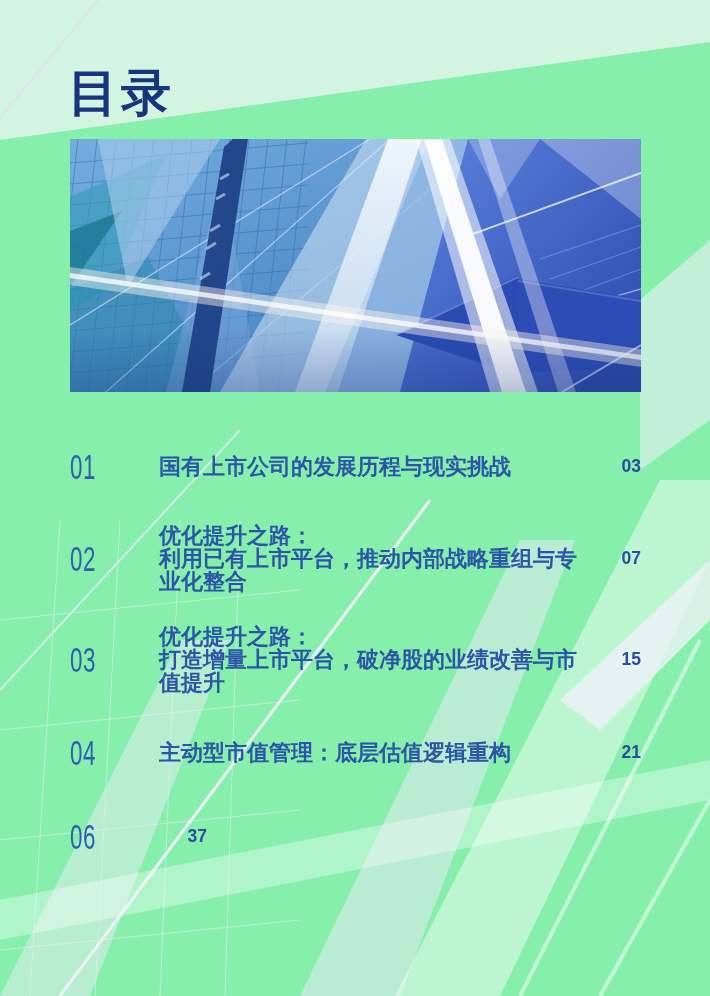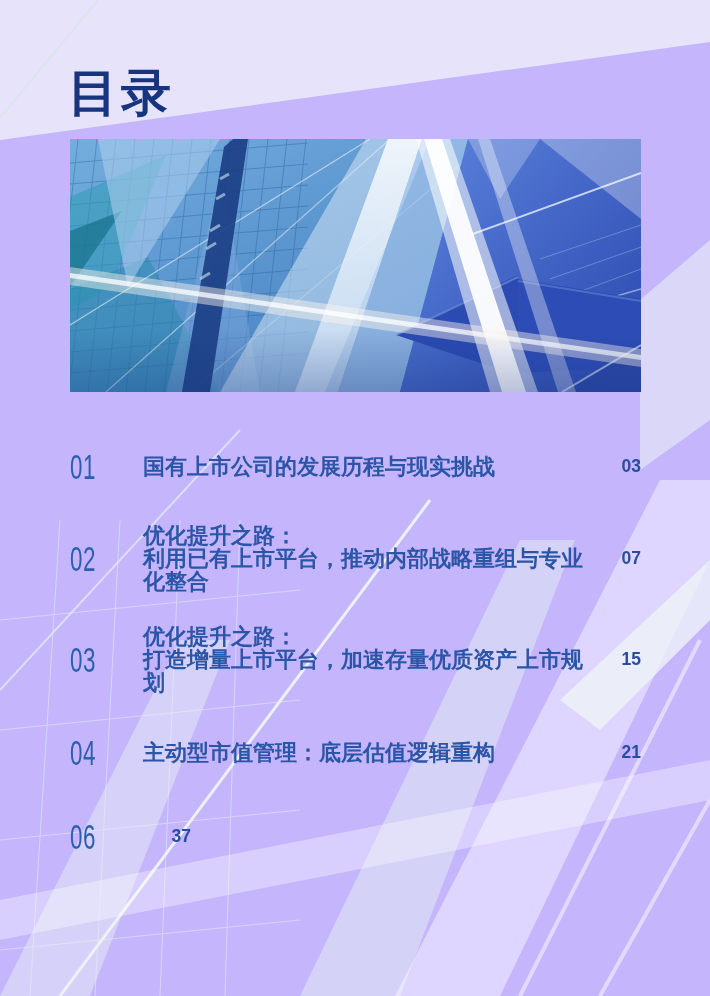--- a/index.html
+++ b/index.html
@@ -4,21 +4,21 @@
 <style>
   html,body{margin:0;padding:0;}
   body{
     font-family:"Liberation Sans","DejaVu Sans",sans-serif;
     background:#d9dde3;
   }
   .page{
     position:relative;
     width:710px;height:996px;
     margin:0 auto;
-    background:#c4b5fd;
+    background:#86efac;
     overflow:hidden;
   }
   .bg-art{
     position:absolute;left:0;top:0;width:710px;height:996px;
     display:block;
   }
   .content{
     position:absolute;left:0;top:0;width:710px;height:996px;
   }
   .page-title{
@@ -41,20 +41,21 @@
   .toc{
     position:absolute;
     left:70px;top:440px;
     width:571px;
   }
   .row{
     display:flex;
     align-items:center;
     min-height:52px;
     margin-bottom:32px;
+    gap:16px;
   }
   .num{
     width:73px;
     flex:0 0 73px;
     color:#2e5fae;
     font-size:35px;
     line-height:35px;
     font-weight:400;
   }
   .num-i{
@@ -236,21 +237,21 @@
           <div>优化提升之路：</div>
           <div>利用已有上市平台，推动内部战略重组与专业化整合</div>
         </div>
         <span class="pg">07</span>
       </div>
 
       <div class="row">
         <span class="num"><span class="num-i">03</span></span>
         <div class="ttl">
           <div>优化提升之路：</div>
-          <div>打造增量上市平台，加速存量优质资产上市规划</div>
+          <div>打造增量上市平台，破净股的业绩改善与市值提升</div>
         </div>
         <span class="pg">15</span>
       </div>
 
       <div class="row">
         <span class="num"><span class="num-i">04</span></span>
         <div class="ttl">
           <div>主动型市值管理：底层估值逻辑重构</div>
         </div>
         <span class="pg">21</span>

